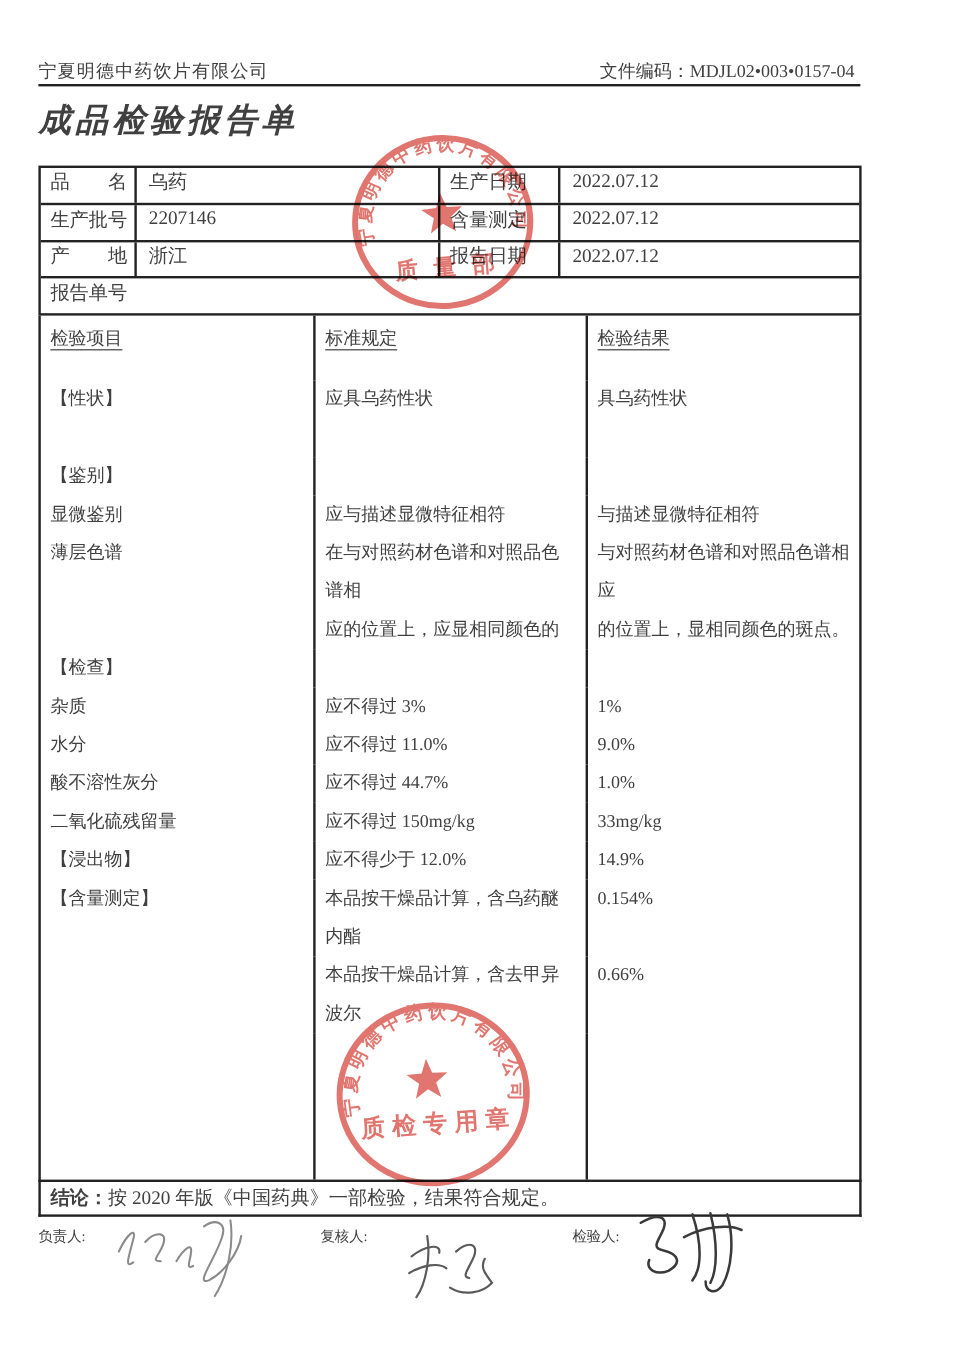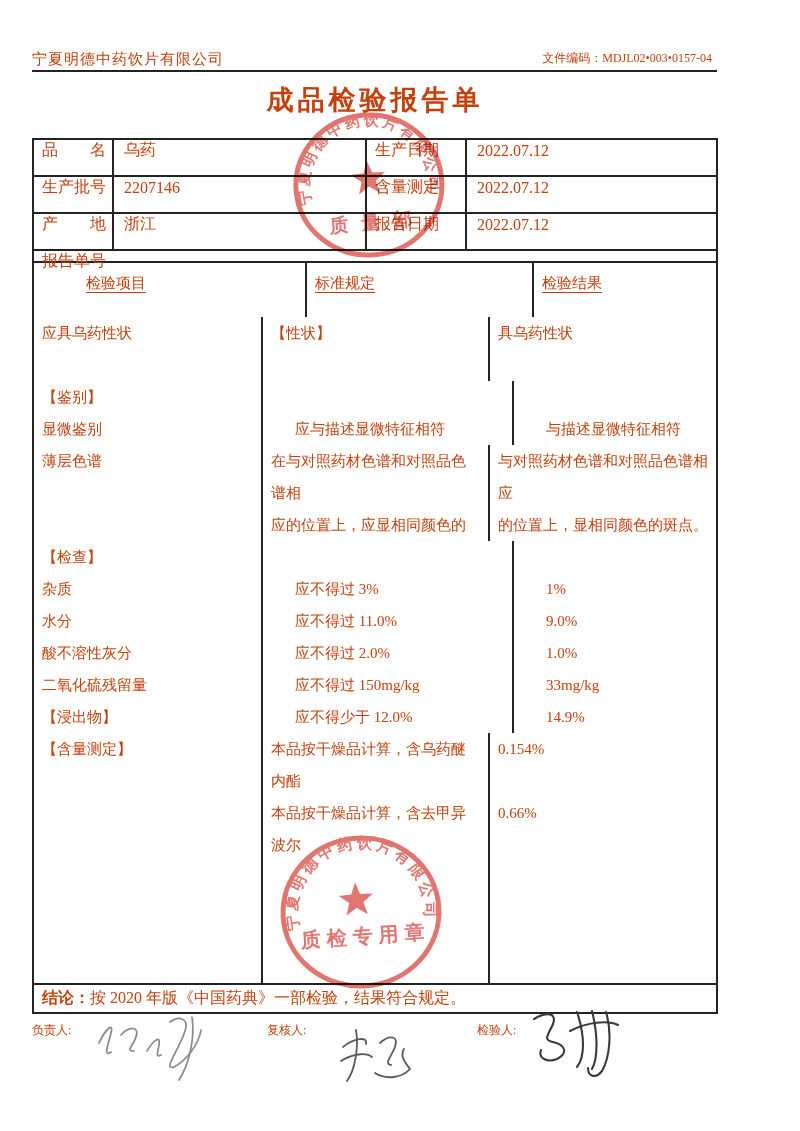--- a/index.html
+++ b/index.html
@@ -1,44 +1,44 @@
 <!DOCTYPE html>
 <html><head>
 <meta charset="utf-8">
 <style>
   html,body{margin:0;padding:0;background:#fff;}
   .page{position:relative;width:800px;height:1131px;background:#fff;overflow:hidden;
-        font-family:"Liberation Serif","DejaVu Serif",serif;color:#c2410c;}
+        font-family:"Liberation Serif","DejaVu Serif",serif;color:#404040;}
   
   .co-name{position:absolute;left:32px;top:50px;font-size:15px;letter-spacing:1px;}
-  .file-code{position:absolute;right:88px;top:50px;font-size:12px;}
+  .file-code{position:absolute;right:88px;top:50px;font-size:15px;}
   .head-rule{position:absolute;left:32px;top:70px;width:685px;height:2px;background:#222;}
-  .doc-title{position:absolute;left:32px;top:82px;width:686px;text-align:center;
-             font-size:27px;font-weight:bold;letter-spacing:4px;}
+  .doc-title{position:absolute;left:32px;top:82px;width:686px;text-align:left;
+             font-size:27px;font-weight:bold;letter-spacing:4px;font-style:italic;}
   
   .info-table{position:absolute;left:32px;top:138px;width:686px;height:125px;
               border:2px solid #222;box-sizing:border-box;display:flex;flex-direction:column;font-size:16px;}
   .info-row{display:grid;grid-template-columns:80px 253px 100px 1fr;flex:1;
             border-bottom:2px solid #222;box-sizing:border-box;}
   .info-row:last-child{border-bottom:none;grid-template-columns:333px 1fr;}
-  .info-cell{display:flex;align-items:center;padding:0 0 14px 8px;border-right:2px solid #222;box-sizing:border-box;overflow:hidden;}
+  .info-cell{display:flex;align-items:center;padding:0 0 4px 8px;border-right:2px solid #222;box-sizing:border-box;overflow:hidden;}
   .info-cell.val{padding-left:10px;}
   .info-cell:last-child{border-right:none;}
   
   .main-table{position:absolute;left:32px;top:263px;width:686px;height:722px;
               border:2px solid #222;border-top:none;box-sizing:border-box;
               display:flex;flex-direction:column;font-size:15px;}
   .m-row{display:grid;grid-template-columns:229px 227px 1fr;box-sizing:border-box;}
   .m-cell{padding:0 8px;line-height:32px;white-space:pre-line;box-sizing:border-box;overflow:hidden;}
   .m-cell.c1,.m-cell.c2{border-right:2px solid #222;}
-  .m-head{height:54px;margin-left:44px;}
+  .m-head{height:54px;}
   .m-head .m-cell{padding-top:6px;line-height:28px;}
   .m-head .hd{text-decoration:underline;text-underline-offset:4px;}
   .m-head .c2,.m-head .c3{}
-  .h32{height:32px;gap:24px;} .h64{height:64px;} .h96{height:96px;}
+  .h32{height:32px;} .h64{height:64px;} .h96{height:96px;}
   .m-fill{flex:1;}
   
   .conclusion{position:absolute;left:32px;top:985px;width:686px;height:29px;
               border:2px solid #222;border-top:none;box-sizing:border-box;
               display:flex;align-items:center;padding-left:8px;font-size:16px;}
   .conclusion .lbl{font-weight:bold;}
   
   .sig-label{position:absolute;top:1022px;font-size:12px;}
   .sig-resp{left:32px;} .sig-review{left:267px;} .sig-insp{left:477px;}
   
@@ -80,22 +80,22 @@
     </div>
   </div>
 
   <div class="main-table">
     <div class="m-row m-head">
       <div class="m-cell c1"><span class="hd">检验项目</span></div>
       <div class="m-cell c2"><span class="hd">标准规定</span></div>
       <div class="m-cell c3"><span class="hd">检验结果</span></div>
     </div>
     <div class="m-row h64">
+      <div class="m-cell c1">【性状】</div>
       <div class="m-cell c2">应具乌药性状</div>
-      <div class="m-cell c1">【性状】</div>
       <div class="m-cell c3">具乌药性状</div>
     </div>
     <div class="m-row h32">
       <div class="m-cell c1">【鉴别】</div>
       <div class="m-cell c2"></div>
       <div class="m-cell c3"></div>
     </div>
     <div class="m-row h32">
       <div class="m-cell c1">显微鉴别</div>
       <div class="m-cell c2">应与描述显微特征相符</div>
@@ -119,21 +119,21 @@
       <div class="m-cell c2">应不得过 3%</div>
       <div class="m-cell c3">1%</div>
     </div>
     <div class="m-row h32">
       <div class="m-cell c1">水分</div>
       <div class="m-cell c2">应不得过 11.0%</div>
       <div class="m-cell c3">9.0%</div>
     </div>
     <div class="m-row h32">
       <div class="m-cell c1">酸不溶性灰分</div>
-      <div class="m-cell c2">应不得过 2.0%</div>
+      <div class="m-cell c2">应不得过 44.7%</div>
       <div class="m-cell c3">1.0%</div>
     </div>
     <div class="m-row h32">
       <div class="m-cell c1">二氧化硫残留量</div>
       <div class="m-cell c2">应不得过 150mg/kg</div>
       <div class="m-cell c3">33mg/kg</div>
     </div>
     <div class="m-row h32">
       <div class="m-cell c1">【浸出物】</div>
       <div class="m-cell c2">应不得少于 12.0%</div>

